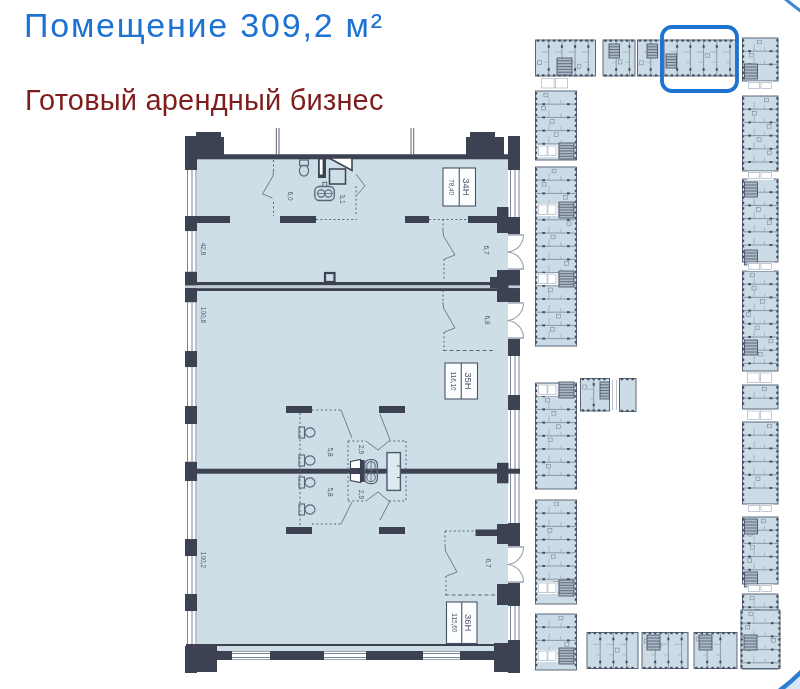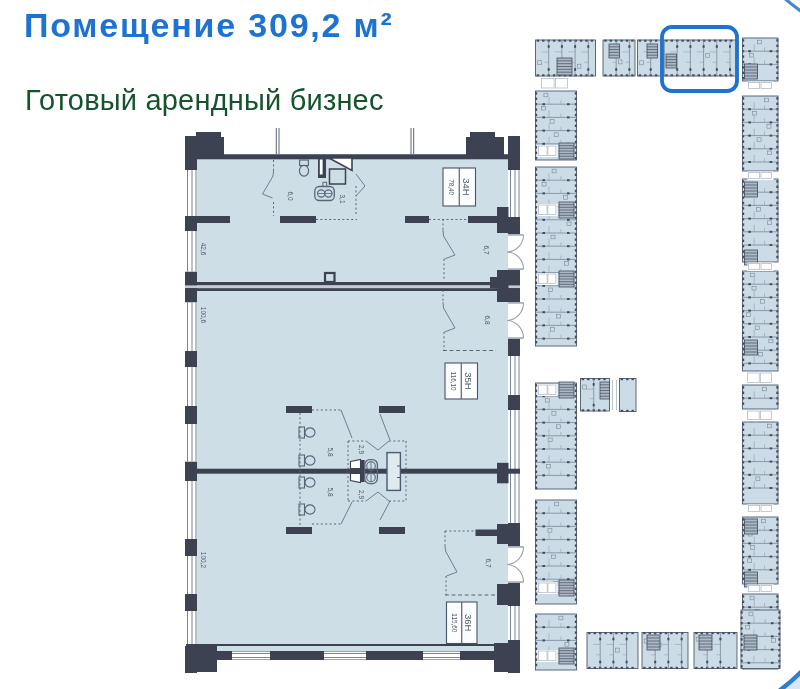--- a/index.html
+++ b/index.html
@@ -1,19 +1,19 @@
 <!DOCTYPE html>
 <html><head><meta charset="utf-8"><style>
 html,body{margin:0;padding:0;width:800px;height:689px;background:#ffffff;overflow:hidden;font-family:"Liberation Sans", sans-serif;}
 .abs{position:absolute;}
 </style></head><body>
 
-<div class="abs" style="left:24px;top:6px;font-size:34px;font-weight:bold;color:#1e72d2;letter-spacing:1.8px;">Помещение 309,2 м²</div>
-
-<div class="abs" style="left:25px;top:84px;font-size:29px;font-weight:400;color:#14532d;letter-spacing:0.2px;">Готовый арендный бизнес</div>
+<div class="abs" style="left:24px;top:6px;font-size:34px;font-weight:normal;color:#1e72d2;letter-spacing:1.8px;">Помещение 309,2 м²</div>
+
+<div class="abs" style="left:25px;top:84px;font-size:29px;font-weight:400;color:#7f1d1d;letter-spacing:0.2px;">Готовый арендный бизнес</div>
 <svg class="abs" style="left:0;top:0" width="800" height="689" viewBox="0 0 800 689">
 
 <rect x="186" y="154" width="333" height="506" fill="#cddee7"></rect>
 
 <rect x="185" y="154.3" width="335" height="5" fill="#3c4252"></rect>
 
 <g>
       <rect x="185" y="137" width="39" height="18" fill="#3c4252"></rect>
       <rect x="196" y="132" width="25" height="6" fill="#3c4252"></rect>
     </g>

